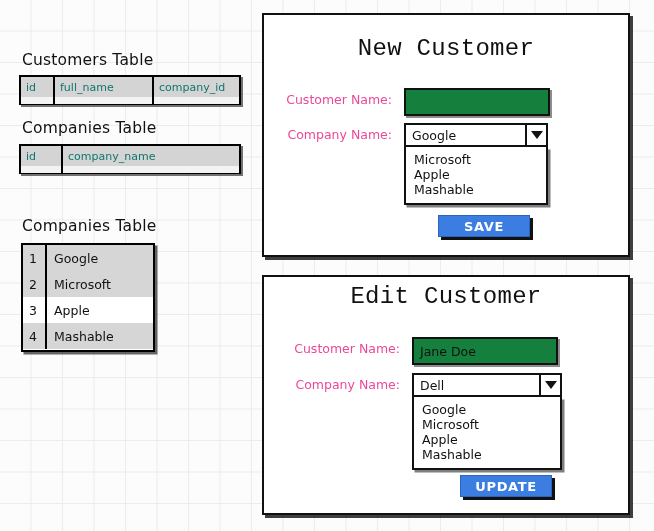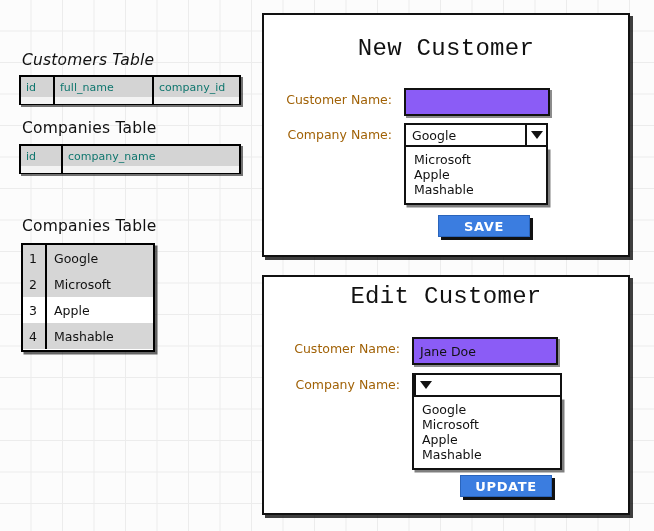--- a/index.html
+++ b/index.html
@@ -127,29 +127,29 @@
     white-space: nowrap;
   }
 
   .form-row {
     position: absolute;
     display: flex;
     align-items: flex-start;
   }
   .form-label {
     font-size: 12.5px;
-    color: #a16207;
+    color: #ec4899;
     text-align: right;
     white-space: nowrap;
     padding-top: 4px;
   }
 
   .text-input {
     border: 2.5px solid #111;
-    background: #8b5cf6;
+    background: #15803d;
     box-sizing: border-box;
     font-size: 12.5px;
     color: #111;
     padding: 12px 6px;
     display: flex;
     align-items: center;
     box-shadow: 2px 2px 0 0 rgba(0,0,0,0.45);
   }
 
   
@@ -220,21 +220,21 @@
     box-shadow: 3px 3px 0 0 #111;
     cursor: pointer;
     user-select: none;
   }
 </style>
 </head>
 <body>
 
 <div class="canvas">
 
-  <div class="sketch-title" style="position:absolute;left:22px;top:51px;font-style:italic;">Customers Table</div>
+  <div class="sketch-title" style="position:absolute;left:22px;top:51px;">Customers Table</div>
 
   <div class="schema-table" style="left:19px;top:75px;width:222px;height:30px;">
     <div class="schema-head">
       <div class="schema-cell" style="width:24px;flex:0 0 24px;">id</div>
       <div class="schema-cell" style="width:91px;flex:0 0 91px;">full_name</div>
       <div class="schema-cell" style="flex:1 1 auto;">company_id</div>
     </div>
     <div class="schema-body">
       <div class="schema-cell" style="width:24px;flex:0 0 24px;"></div>
       <div class="schema-cell" style="width:91px;flex:0 0 91px;"></div>
@@ -311,20 +311,21 @@
 
     <div class="form-row" style="left:26px;top:60px;width:330px;">
       <div class="form-label" style="width:110px;">Customer Name:</div>
       <div class="text-input" style="margin-left:12px;width:146px;height:24px;" title="">Jane Doe</div>
     </div>
 
     <div class="form-row" style="left:26px;top:96px;width:330px;">
       <div class="form-label" style="width:110px;">Company Name:</div>
       <div class="combo" style="margin-left:12px;width:150px;">
         <div class="combo-field">
+          <div class="combo-value">Dell</div>
           <div class="combo-arrow-box">
             <div class="combo-arrow"></div>
           </div>
         </div>
         <div class="combo-list">
           <div class="combo-opt">Google</div>
           <div class="combo-opt">Microsoft</div>
           <div class="combo-opt">Apple</div>
           <div class="combo-opt">Mashable</div>
         </div>

